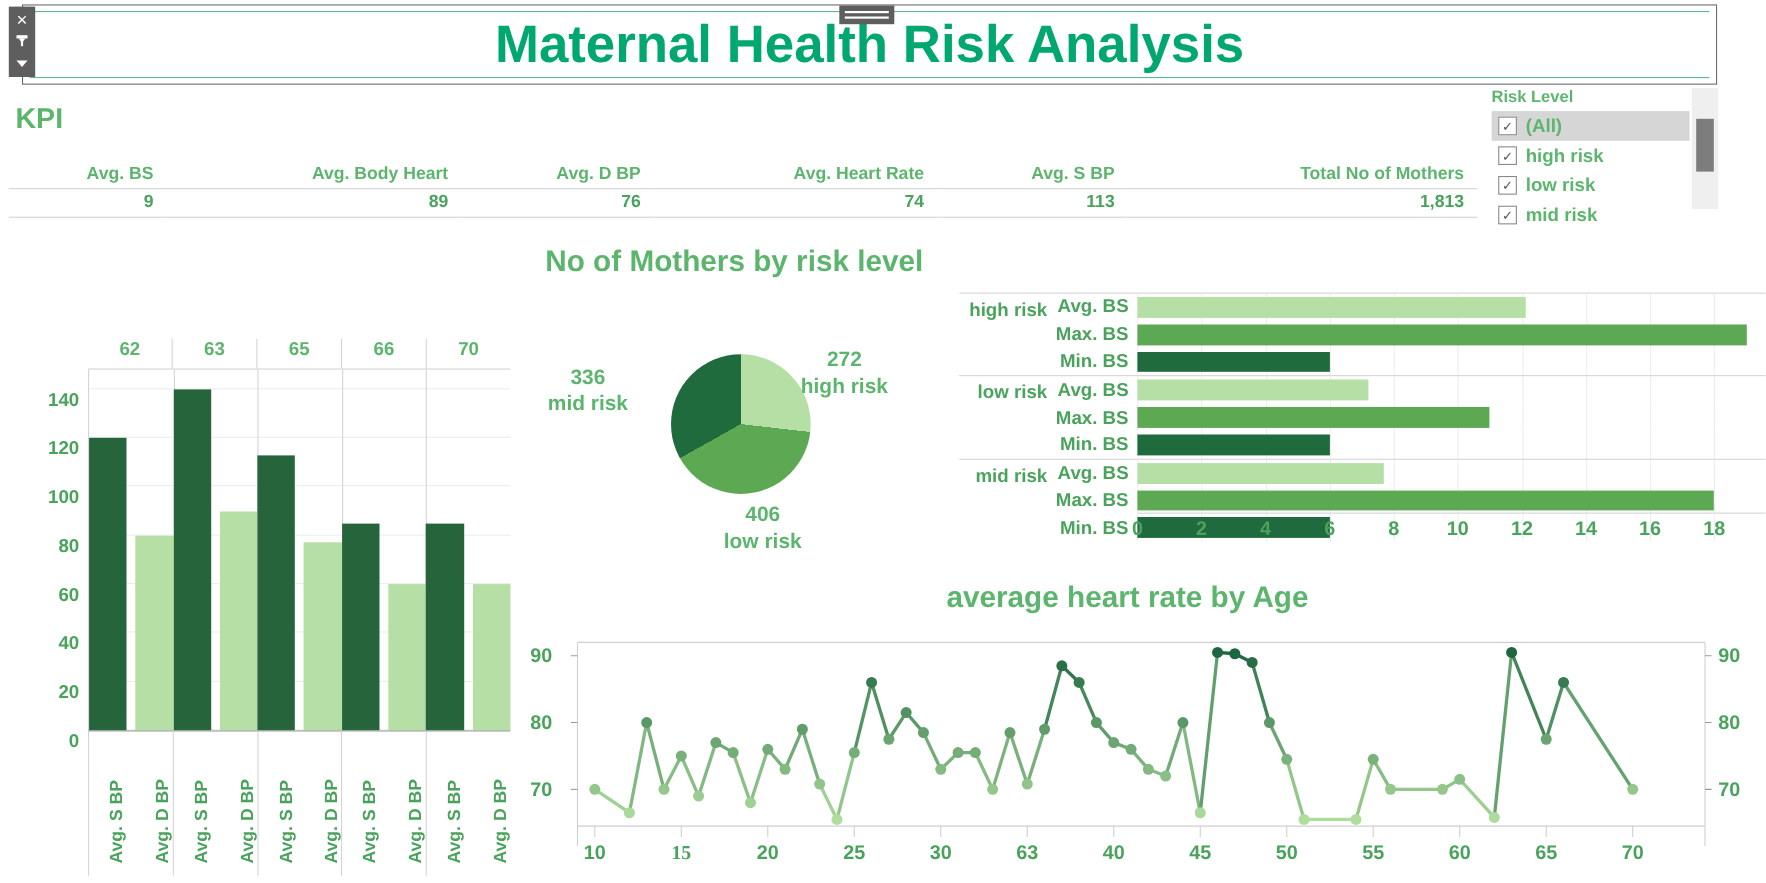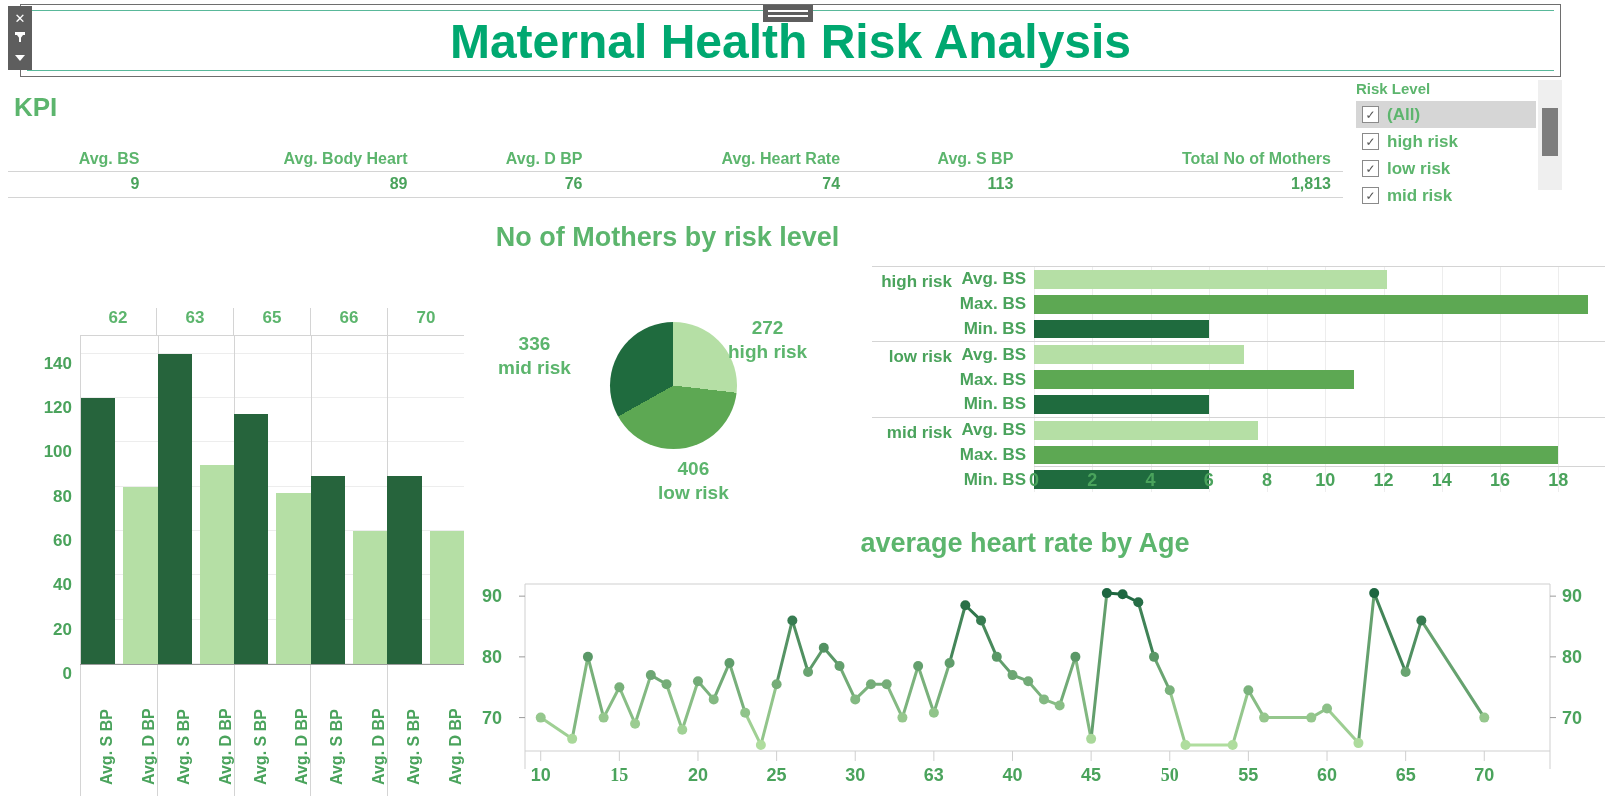--- a/index.html
+++ b/index.html
@@ -732,19 +732,19 @@
       <div class="hr-ytick" style="top: 22.1455px; left: 12px;">90</div>
       <div class="hr-ytick" style="top: 22.1455px; left: 1092px;">90</div>
       <div class="hr-xtick" style="left: 70.7258px; top: 191px;">10</div>
       <div class="hr-xtick" style="left: 149.355px; top: 191px; font-family: Liberation Serif, serif;">15</div>
       <div class="hr-xtick" style="left: 227.984px; top: 191px;">20</div>
       <div class="hr-xtick" style="left: 306.613px; top: 191px;">25</div>
       <div class="hr-xtick" style="left: 385.242px; top: 191px;">30</div>
       <div class="hr-xtick" style="left: 463.871px; top: 191px;">63</div>
       <div class="hr-xtick" style="left: 542.5px; top: 191px;">40</div>
       <div class="hr-xtick" style="left: 621.129px; top: 191px;">45</div>
-      <div class="hr-xtick" style="left: 699.758px; top: 191px; font-family: Liberation Serif, serif;">50</div>
+      <div class="hr-xtick" style="left: 699.758px; top: 191px;">50</div>
       <div class="hr-xtick" style="left: 778.387px; top: 191px;">55</div>
       <div class="hr-xtick" style="left: 857.016px; top: 191px;">60</div>
       <div class="hr-xtick" style="left: 935.645px; top: 191px;">65</div>
       <div class="hr-xtick" style="left: 1014.27px; top: 191px;">70</div>
     </div>
 </div>
 
 </body></html>

